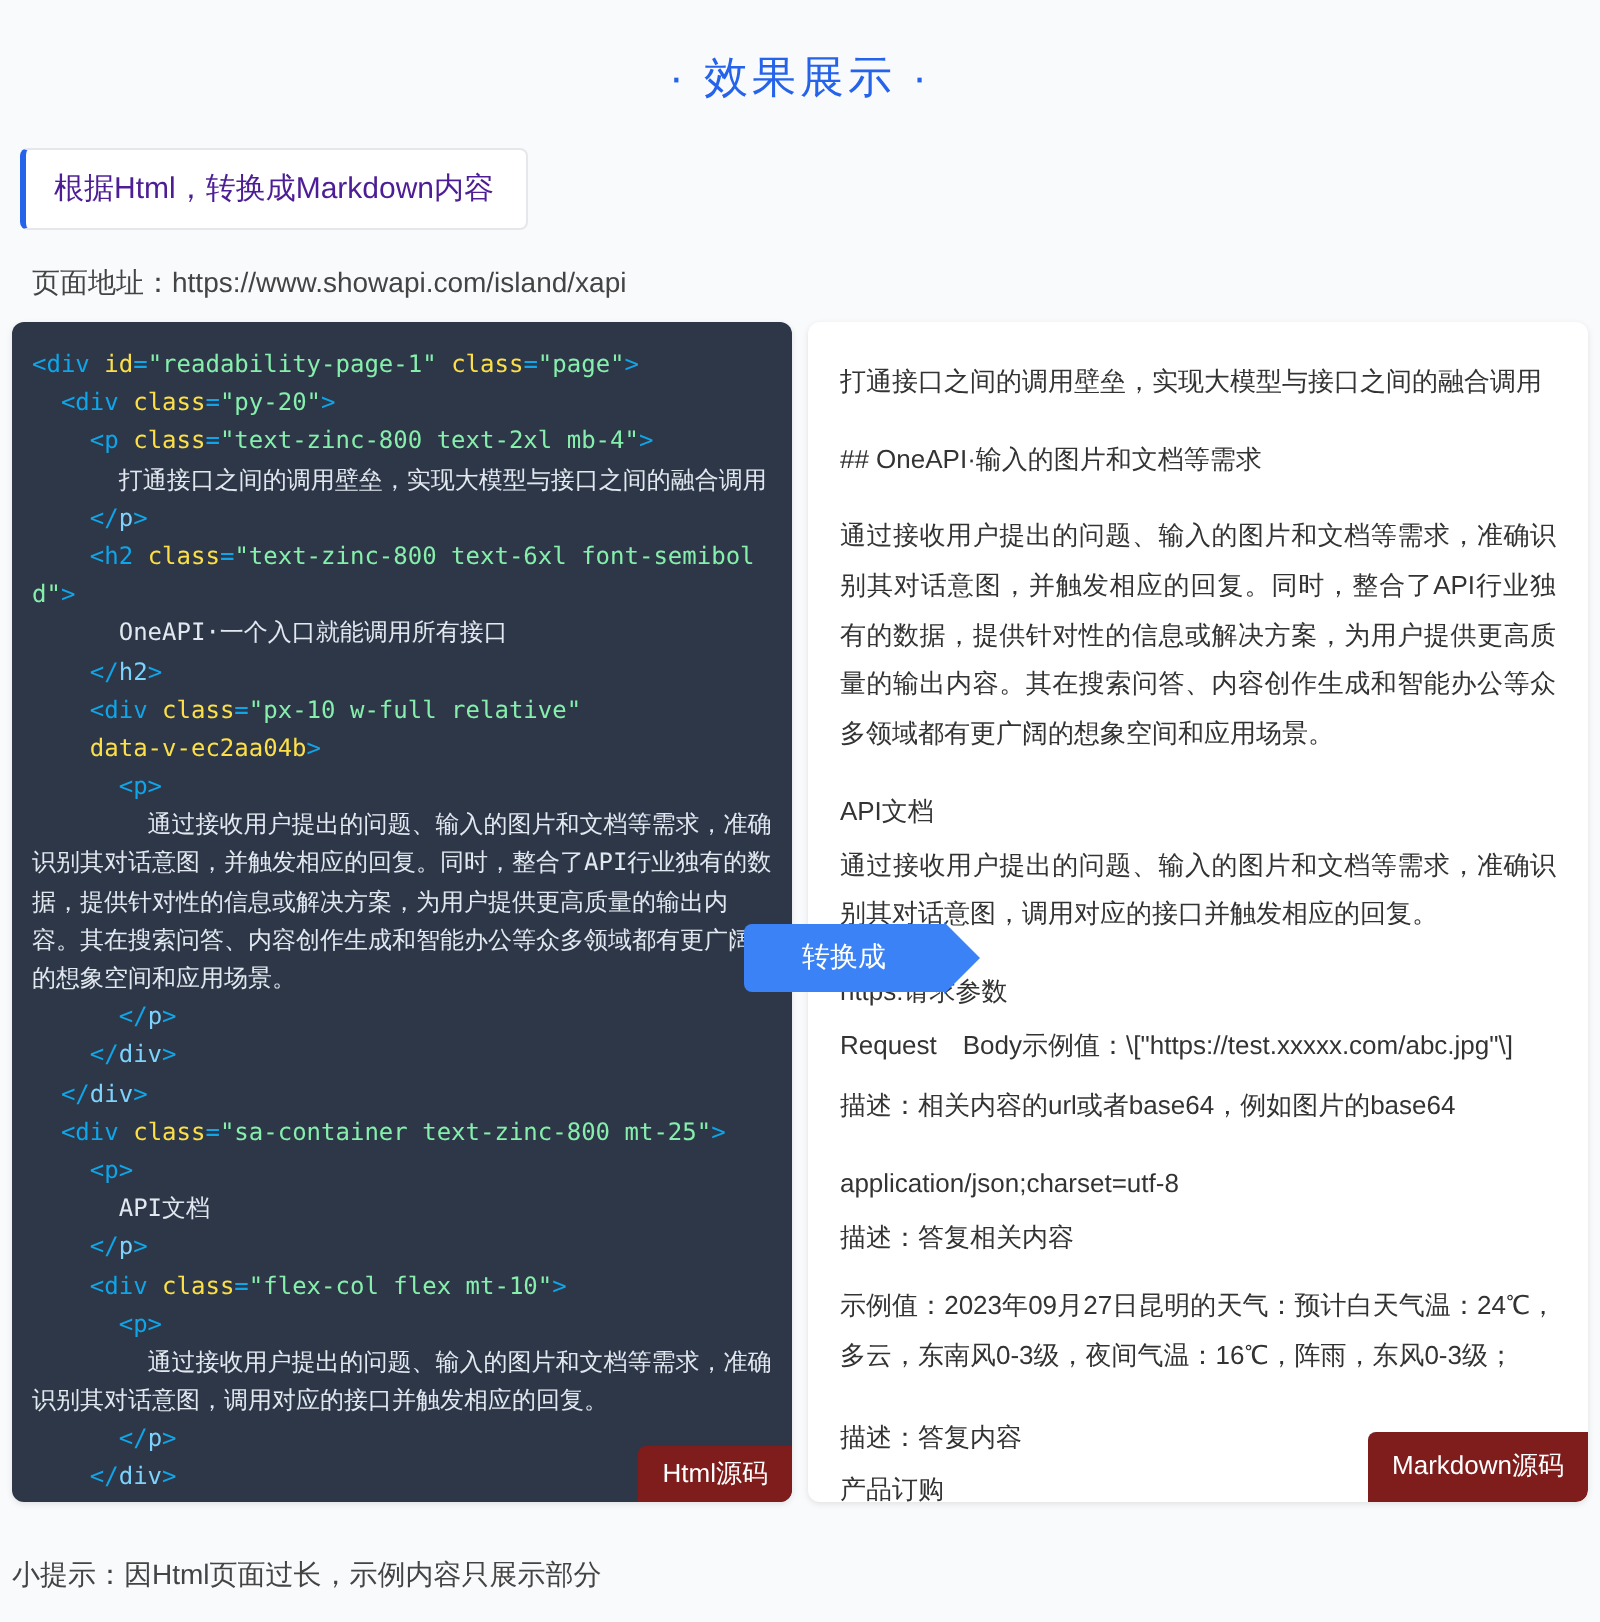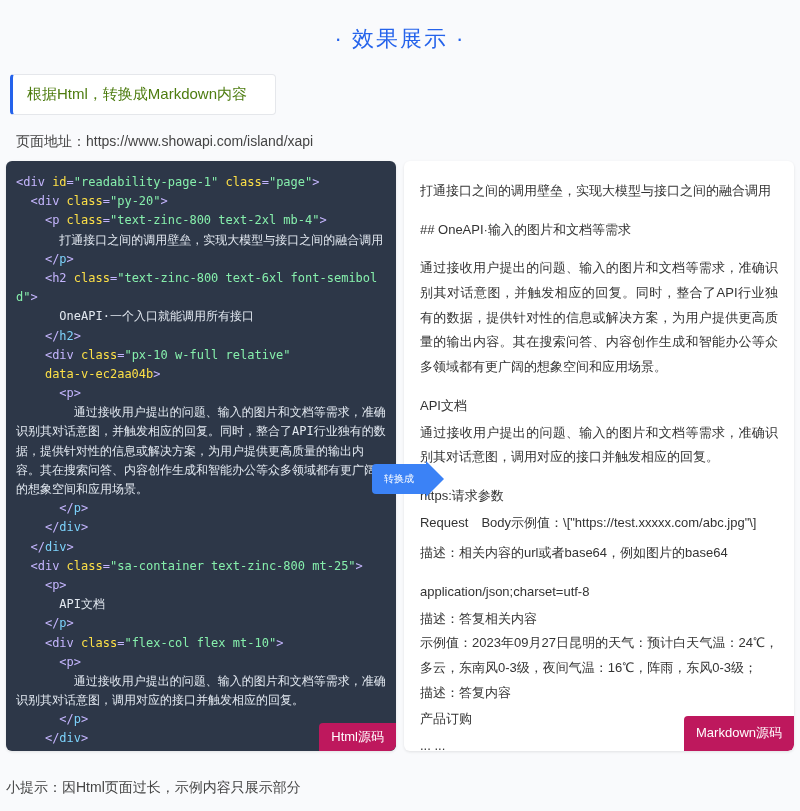--- a/index.html
+++ b/index.html
@@ -1,37 +1,37 @@
 <!DOCTYPE html>
 <html><head>
   <meta charset="utf-8">
   <style>
     * { margin: 0; padding: 0; box-sizing: border-box; }
     body { font-family: -apple-system, "Microsoft YaHei", sans-serif; background: #f9fafc; width: 800px; }
     .header { text-align: center; padding: 24px 0 20px; color: #2563eb; font-size: 22px; font-weight: 500; letter-spacing: 2px; }
-    .tag-box { display: inline-block; background: #fff; border: 1px solid #e5e7eb; border-radius: 4px; padding: 10px 28px 10px 14px; margin: 0 0 18px 10px; border-left: 3px solid #2563eb; font-size: 15px; color: #4d7c0f; }
+    .tag-box { display: inline-block; background: #fff; border: 1px solid #e5e7eb; border-radius: 4px; padding: 10px 16px 10px 14px; margin: 0 0 18px 10px; border-left: 3px solid #2563eb; font-size: 15px; color: #4c1d95; }
     .url-row { margin: 0 0 10px 16px; font-size: 14px; color: #444; }
     .panels { display: flex; gap: 0; position: relative; padding: 0 6px; }
     
     .panel { position: relative; width: 392px; border-radius: 6px; overflow: hidden; box-shadow: 0 1px 3px rgba(0,0,0,0.1); }
     .panel-code { background: #2d3748; padding: 12px 10px 30px; height: 590px; overflow: hidden; }
     .panel-code pre { font-family: Consolas, Monaco, monospace; font-size: 12px; line-height: 1.6; color: #cbd5e0; white-space: pre-wrap; word-break: break-all; }
     .tok-tag { color: #7dd3fc; }
     .tok-attr { color: #fde047; }
-    .tok-punct { color: #c4b5fd; }
+    .tok-punct { color: #0ea5e9; }
     .tok-val { color: #86efac; }
     .tok-text { color: #e2e8f0; }
     
     .panel-md { background: #fff; padding: 18px 16px 30px; height: 590px; font-size: 13px; line-height: 1.9; color: #333; overflow: hidden; }
     .panel-md p { margin-bottom: 14px; text-align: justify; }
     
-    .badge { position: absolute; bottom: 0; right: 0; background: #be185d; color: #fff; font-size: 13px; padding: 5px 12px; border-radius: 4px 0 6px 0; text-align: right; }
+    .badge { position: absolute; bottom: 0; right: 0; background: #7f1d1d; color: #fff; font-size: 13px; padding: 5px 12px; border-radius: 4px 0 6px 0; text-align: right; }
     
     .arrow-wrap { position: absolute; left: 372px; top: 300px; z-index: 10; display: flex; align-items: center; }
-    .arrow-body { background: #3b82f6; color: #fff; font-size: 10px; font-weight: 500; padding: 8px 12px; border-radius: 4px 0 0 4px; }
+    .arrow-body { background: #3b82f6; color: #fff; font-size: 14px; font-weight: 500; padding: 8px 29px; border-radius: 4px 0 0 4px; }
     .arrow-head { width: 0; height: 0; border-top: 18px solid transparent; border-bottom: 18px solid transparent; border-left: 18px solid #3b82f6; }
     
     .footer { padding: 28px 6px 24px; font-size: 14px; color: #444; }
     .gap { width: 8px; flex-shrink: 0; }
   </style>
 </head>
 <body>
 
 
 
@@ -82,22 +82,22 @@
   <div class="panel panel-md">
     <p>打通接口之间的调用壁垒，实现大模型与接口之间的融合调用</p>
     <p>## OneAPI·输入的图片和文档等需求</p>
     <p>通过接收用户提出的问题、输入的图片和文档等需求，准确识别其对话意图，并触发相应的回复。同时，整合了API行业独有的数据，提供针对性的信息或解决方案，为用户提供更高质量的输出内容。其在搜索问答、内容创作生成和智能办公等众多领域都有更广阔的想象空间和应用场景。</p>
     <p style="margin-bottom:2px">API文档</p>
     <p>通过接收用户提出的问题、输入的图片和文档等需求，准确识别其对话意图，调用对应的接口并触发相应的回复。</p>
     <p style="margin-bottom:2px">https:请求参数</p>
     <p style="margin-bottom:6px">Request　Body示例值：\["https://test.xxxxx.com/abc.jpg"\]</p>
     <p>描述：相关内容的url或者base64，例如图片的base64</p>
     <p style="margin-bottom:2px">application/json;charset=utf-8</p>
-    <p style="margin-bottom:0">描述：答复相关内容</p>
-    <p style="margin-bottom:0">示例值：2023年09月27日昆明的天气：预计白天气温：24℃，多云，东南风0-3级，夜间气温：16℃，阵雨，东风0-3级；</p>
+    <p style="margin-bottom:10px">描述：答复相关内容</p>
+    <p style="margin-bottom:16px">示例值：2023年09月27日昆明的天气：预计白天气温：24℃，多云，东南风0-3级，夜间气温：16℃，阵雨，东风0-3级；</p>
     <p style="margin-bottom:2px">描述：答复内容</p>
     <p style="margin-bottom:2px">产品订购</p>
     <p>... ...</p>
     <div class="badge">Markdown源码</div>
   </div>
 
   <div class="arrow-wrap">
     <div class="arrow-body">转换成</div>
     <div class="arrow-head"></div>
   </div>

